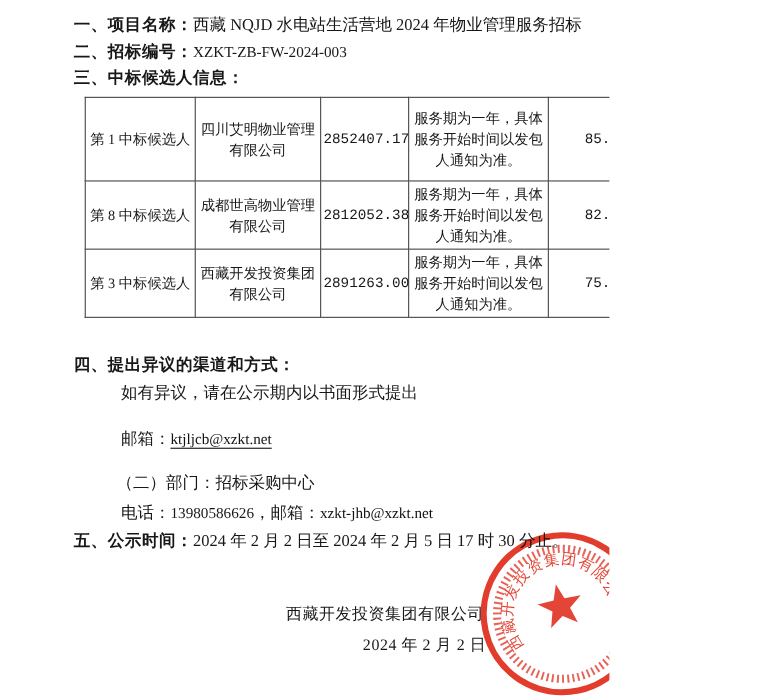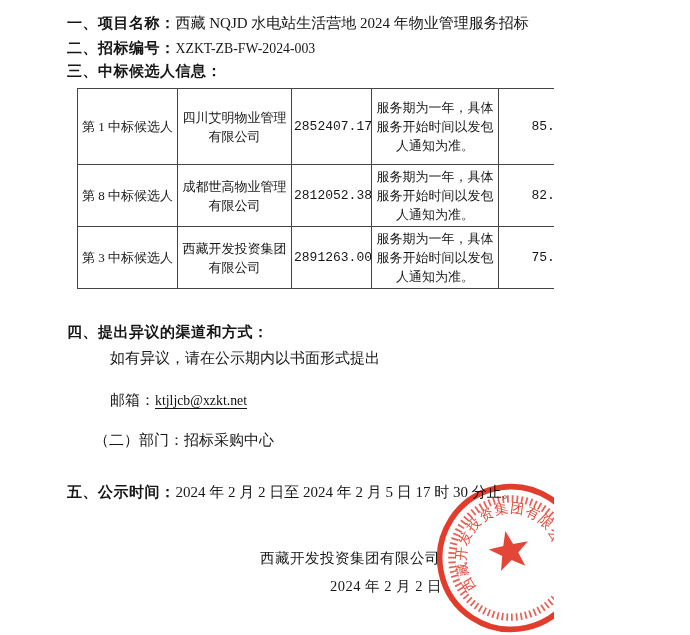--- a/index.html
+++ b/index.html
@@ -77,22 +77,25 @@
   <div class="abs" style="top:322px;left:67px;text-align:center;">
     <span class="h">四、</span><span class="h">提出异议的渠道和方式：</span>
   </div>
 
   <div class="abs" style="top:348px;left:110px;">如有异议，请在公示期内以书面形式提出</div>
 
   <div class="abs" style="top:390px;left:110px;">
     <span>邮箱：</span><a href="#" class="email mono">ktjljcb@xzkt.net</a>
   </div>
 
-  <div class="abs" style="top:430px;left:94px;">（二）部门：招标采购中心</div>
+  <div class="abs" style="top:430px;left:106px;">（二）部门：招标采购中心</div>
 
+  <div class="abs" style="top:457px;left:110px;">
+    <span>电话：</span><span class="mono">13980586626</span><span>，邮箱：</span><a href="#" class="plain mono">xzkt-jhb@xzkt.net</a>
+  </div>
 
   <div class="abs" style="top:482px;left:67px;">
     <span class="h">五、</span><span class="h">公示时间：</span><span>2024 年 2 月 2 日至 2024 年 2 月 5 日 17 时 30 分止。</span>
   </div>
 
   <div class="sig" style="top:549px;right:114px;">西藏开发投资集团有限公司</div>
   <div class="sig" style="top:577px;right:112px;">2024 年 2 月 2 日</div>
 
   <svg class="stamp" viewBox="0 0 200 200" aria-hidden="true">
     <g transform="translate(100,100) rotate(-12)">

